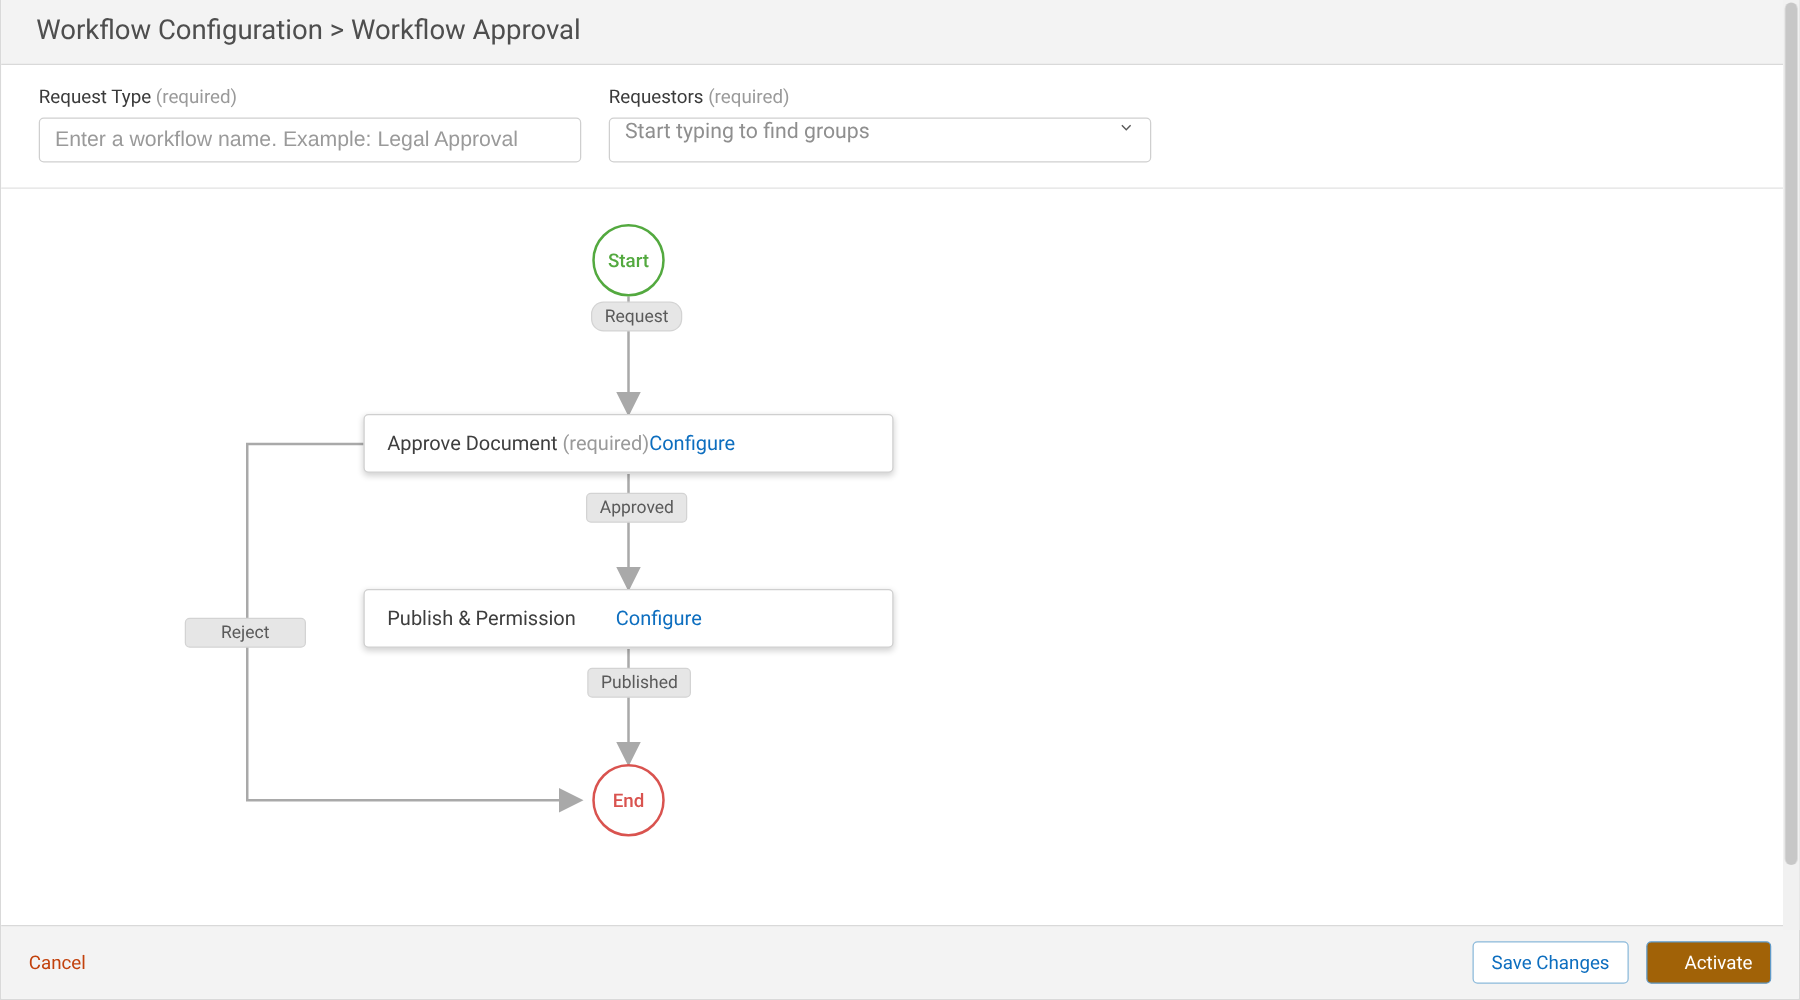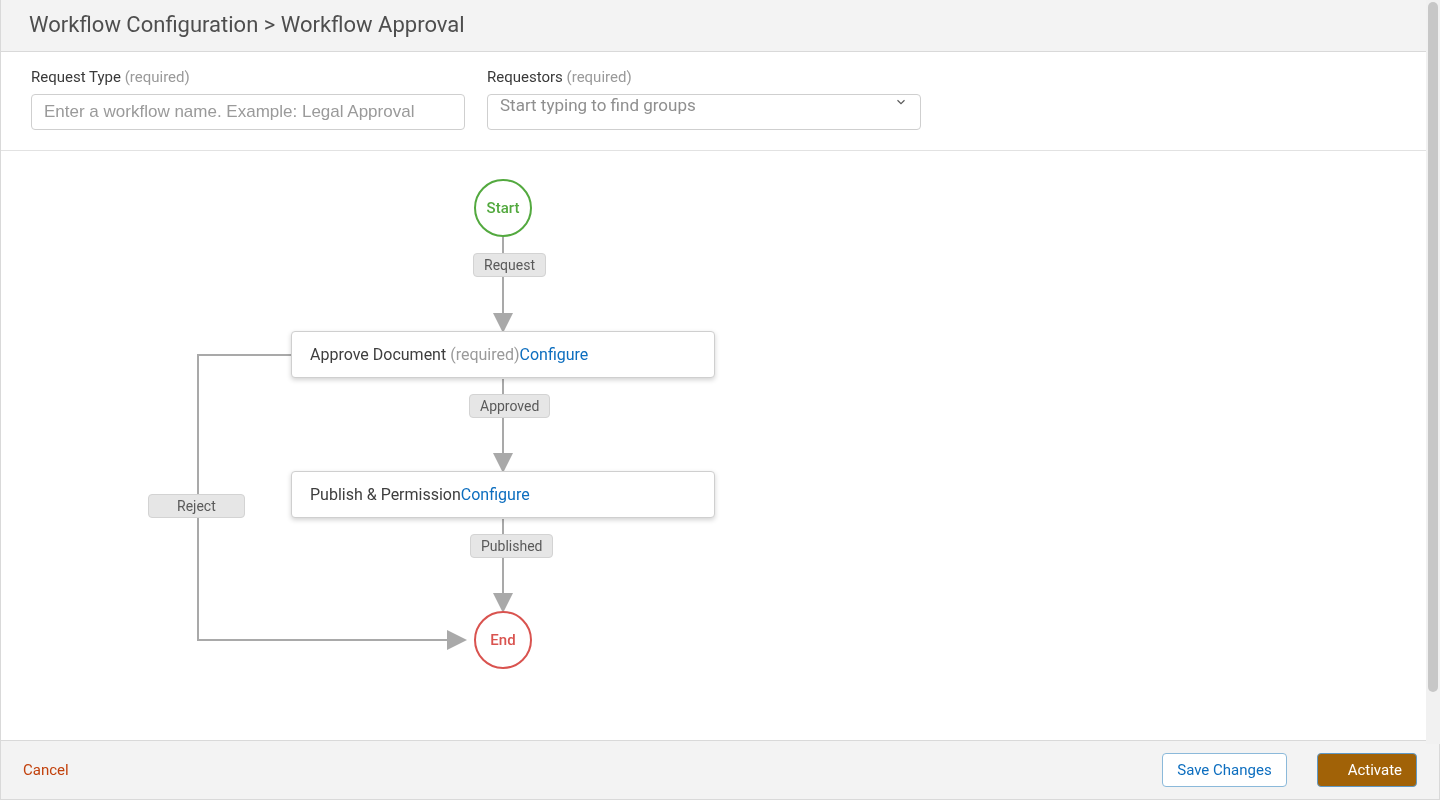--- a/index.html
+++ b/index.html
@@ -129,21 +129,21 @@
     padding: 12px 22px;
     display: flex;
     align-items: center;
     justify-content: space-between;
   }
   .link-btn {
     color: #c2410c;
     cursor: pointer;
     font-size: 15px;
   }
-  .btn-group { display: flex; gap: 30px; }
+  .btn-group { display: flex; gap: 14px; }
   .btn {
     height: 34px;
     padding: 0 14px;
     border-radius: 4px;
     font-size: 15px;
     cursor: pointer;
     display: inline-flex;
     align-items: center;
   }
   .btn-outline {
@@ -223,33 +223,33 @@
 
         <line x1="470" y1="368" x2="470" y2="458" stroke="#a9a9a9" stroke-width="2" marker-end="url(#arrow)"></line>
 
         <polyline points="258,204 165,204 165,489 430,489" fill="none" stroke="#a9a9a9" stroke-width="2" marker-end="url(#arrow)"></polyline>
       </svg>
 
       <div class="node-circle start" style="left:441px; top:28px;">
         <span>Start</span>
       </div>
 
-      <div class="small-label" style="left:440px; top:102px;">Request</div>
+      <div class="small-label" style="left:440px; top:90px;border-radius:10px;">Request</div>
 
       <div class="node-card" style="left:258px; top:180px;">
         <span>
           <span>Approve Document</span>
           <span class="req">(required)</span>
         </span>
         <span class="cfg-link">Configure</span>
       </div>
 
       <div class="small-label" style="left:436px; top:243px;">Approved</div>
 
-      <div class="node-card" style="left:258px; top:320px;">
+      <div class="node-card" style="left:258px; top:320px;gap:32px;">
         <span>
           <span>Publish &amp; Permission</span>
           <span class="req"></span>
         </span>
         <span class="cfg-link">Configure</span>
       </div>
 
       <div class="small-label" style="left:437px; top:383px;">Published</div>
 
       <div class="node-circle end" style="left:441px; top:460px;">

